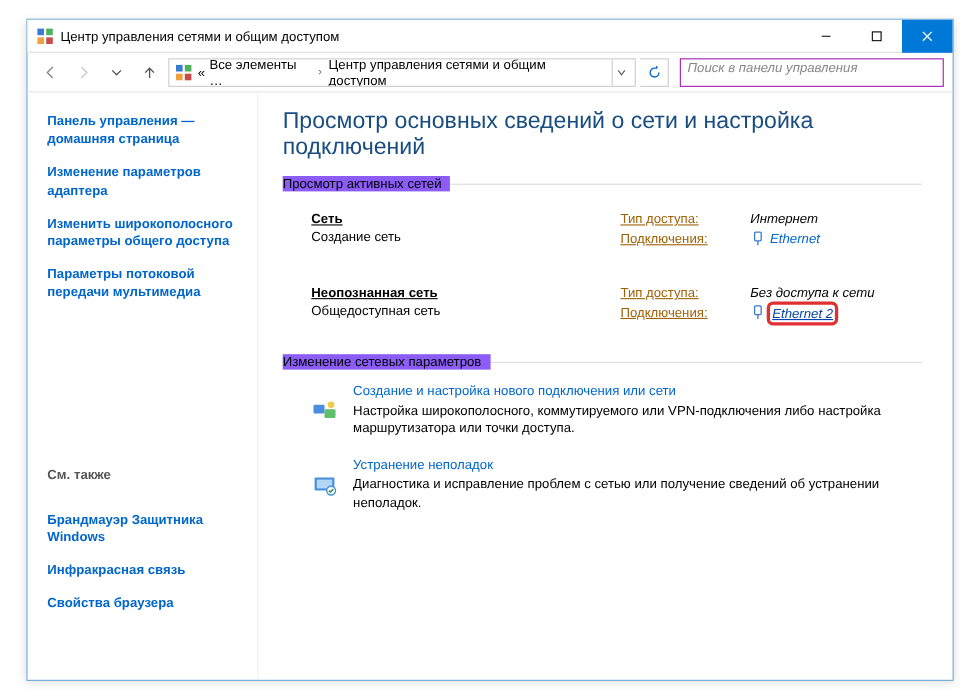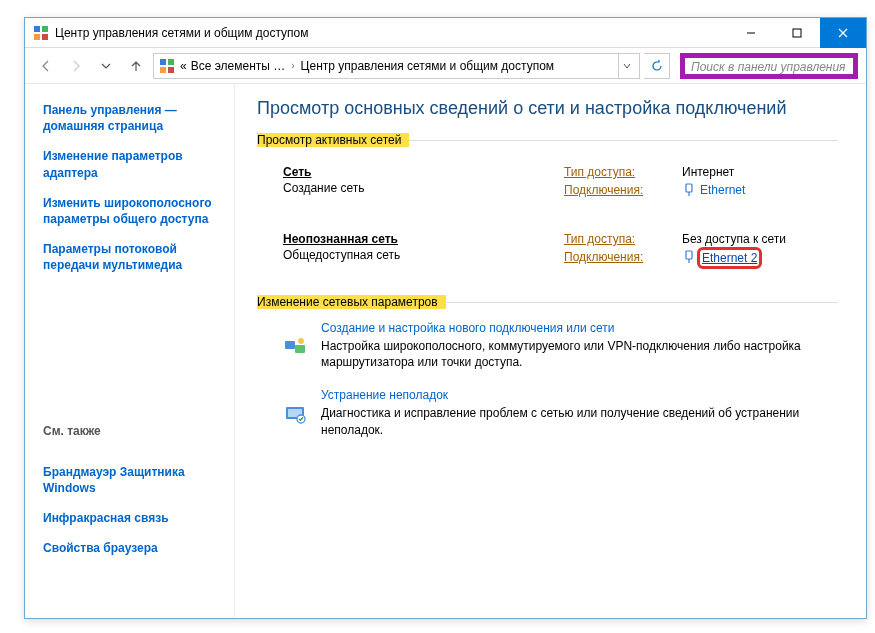--- a/index.html
+++ b/index.html
@@ -84,26 +84,26 @@
   .bc-sep { color: #666; font-size: 10px; padding: 0 2px; }
   .bc-down { color: #555; padding: 0 4px; border-left: 1px solid #ccc; height:100%; display:flex; align-items:center; }
   .refresh {
     width: 26px; height: 26px;
     border: 1px solid #ccc;
     border-left: none;
     display: flex; align-items: center; justify-content: center;
     color: #0066cc;
   }
   .search {
-    width: 178px;
+    width: 240px;
     height: 26px;
-    border: 5px solid #a21caf;
+    border: 1px solid #a21caf;
     margin-left: 6px;
     display: flex;
-    align-items: flex-end;
+    align-items: flex-start;
     padding: 0 6px;
     color: #888;
     font-style: italic;
   }
   .body {
     display: flex;
     height: calc(100% - 66px);
   }
   .sidebar {
     width: 210px;
@@ -123,54 +123,54 @@
     margin-bottom: 26px;
   }
   .side-see-also { margin-top: 150px; }
   .main {
     flex: 1;
     padding: 14px 28px 10px 22px;
     overflow: auto;
   }
   .main-heading {
     color: #1a4d80;
-    font-size: 18px;
+    font-size: 21px;
     font-weight: 400;
     margin-bottom: 14px;
   }
   .section-header {
     color: #000;
     font-size: 12px;
     margin: 6px 0 4px 0;
     position: relative;
   }
   .section-header .hr {
     position: absolute;
     left: 0; right: 0;
     top: 50%;
     border-top: 1px solid #ddd;
     z-index: 0;
   }
   .section-header span {
     position: relative;
-    background: #fde047;
+    background: #8b5cf6;
     padding-right: 8px;
     z-index: 1;
   }
   .net-block {
     display: flex;
     padding: 14px 8px 14px 26px;
   }
   .net-left { width: 280px; }
   .net-name { font-weight: bold; text-decoration: underline; }
   .net-type { color: #000; margin-top: 2px; }
   .net-right { flex: 1; border-left: 1px solid transparent; }
   .net-row { display: flex; margin-bottom: 4px; }
   .net-label { width: 118px; color: #a16207; text-decoration: underline; }
-  .net-value { color: #000; }
+  .net-value { color: #000; font-style: italic; }
   .net-link {
     color: #0066cc;
     cursor: pointer;
     display: inline-flex;
     align-items: flex-start;
     gap: 4px;
   }
   .net-link-highlighted {
     color: #0645ad;
     text-decoration: underline;

